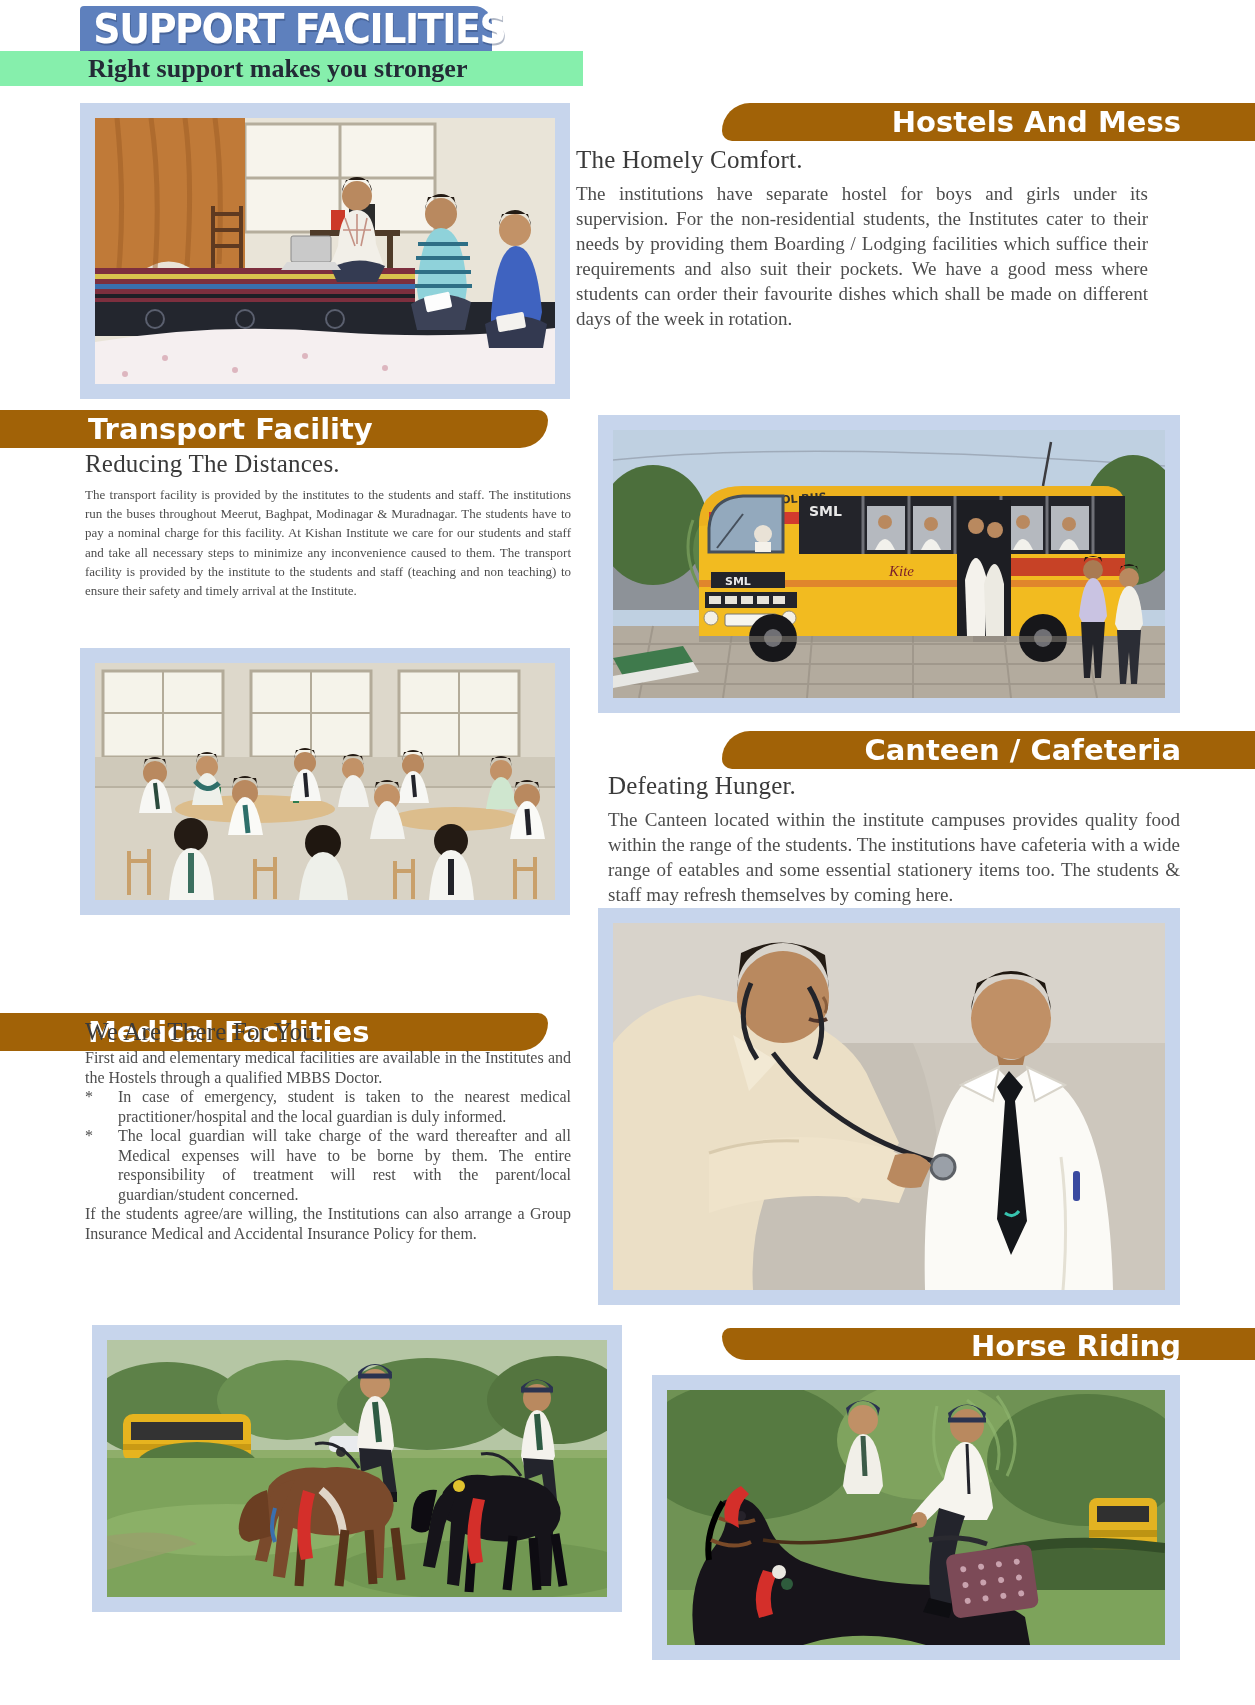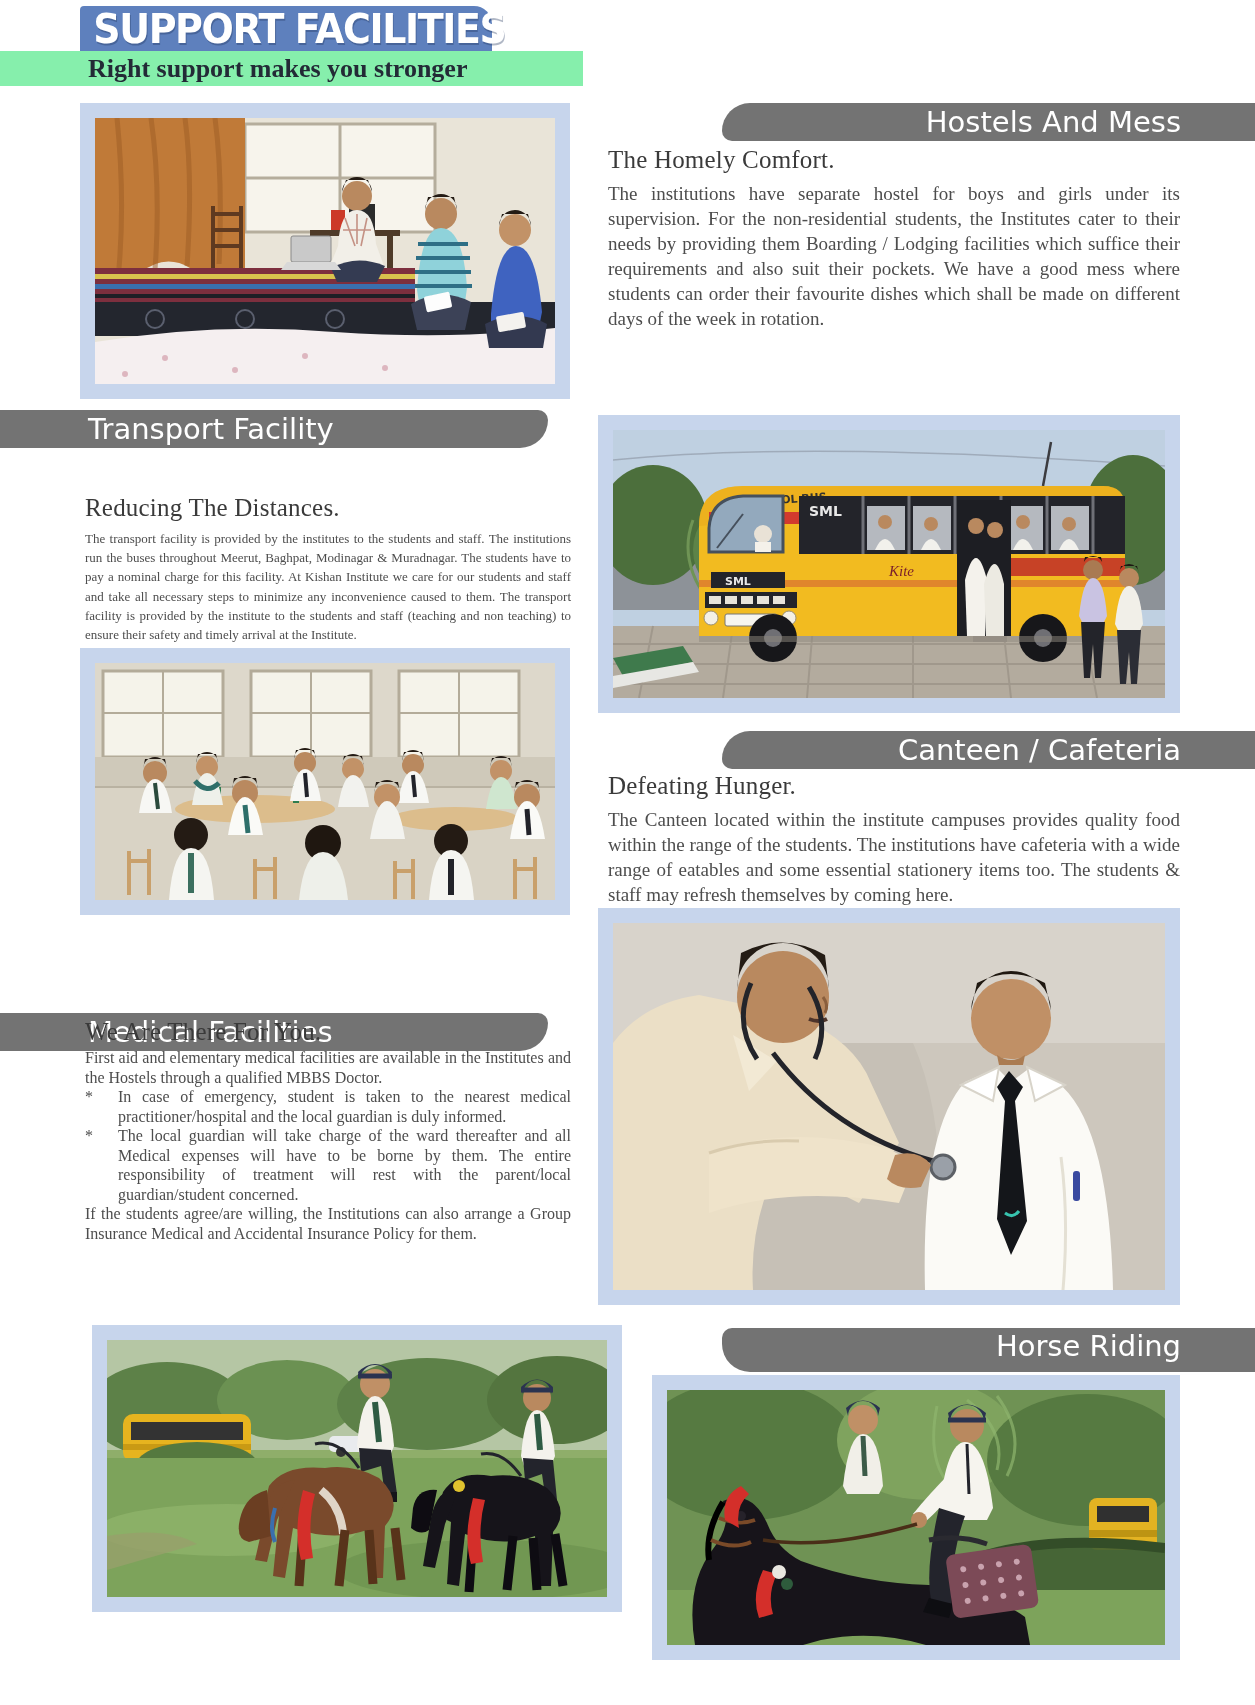--- a/index.html
+++ b/index.html
@@ -9,22 +9,22 @@
   .title-banner{position:absolute;left:80px;top:6px;width:412px;height:45px;
     background:#5e80bd;border-radius:4px 18px 0 0;}
   .title-banner span{display:block;padding-left:14px;line-height:47px;
     font-family:"DejaVu Sans",sans-serif;font-weight:bold;font-size:40px;color:#ffffff;
     letter-spacing:-1.5px;transform:scaleX(.95);transform-origin:left center;
     text-shadow:1px 2px 0 rgba(30,50,90,.35);white-space:nowrap;}
   .tagline-band{position:absolute;left:0;top:51px;width:583px;height:35px;background:#86efac;}
   .tagline-band span{display:block;padding-left:88px;line-height:35px;font-weight:bold;
     font-size:26px;color:#232a36;white-space:nowrap;}
   
-  .section-banner{position:absolute;height:38px;background:#737373;box-sizing:border-box;
-    font-family:"DejaVu Sans",sans-serif;font-weight:normal;font-size:29px;color:#ffffff;
+  .section-banner{position:absolute;height:38px;background:#a16207;box-sizing:border-box;
+    font-family:"DejaVu Sans",sans-serif;font-weight:bold;font-size:29px;color:#ffffff;
     line-height:38px;white-space:nowrap;}
   .banner-left{left:0;width:548px;border-radius:0 10px 28px 0;padding-left:88px;}
   .banner-right{left:722px;width:533px;border-radius:28px 0 0 10px;text-align:right;padding-right:74px;}
   
   .textblock{position:absolute;color:#4d4d4d;}
   .sub-heading{font-size:25px;color:#3a3a3a;margin:0 0 7px 0;font-weight:normal;letter-spacing:.2px;}
   p.body{font-size:19px;line-height:25px;text-align:justify;margin:0;}
   .tight p.body{font-size:13px;line-height:19.2px;}
   .med p.body{font-size:16px;line-height:19.5px;}
   .bullet{display:flex;font-size:16px;line-height:19.5px;}
@@ -94,29 +94,29 @@
       <path d="M404 108 a16 16 0 0 1 32 0 l-3 -12 h-26 Z" fill="#241b14"></path>
       <path d="M396 196 q6 -68 25 -68 q20 0 26 66 l-2 10 h-49 Z" fill="#3f63c0"></path>
       <path d="M390 206 q32 -16 62 0 l-4 24 h-54 Z" fill="#333950"></path>
       <rect x="402" y="196" width="28" height="16" rx="2" fill="#f4f2ee" transform="rotate(-10 416 204)"></rect>
     </svg>
   </figure>
 
   <div class="section-banner banner-right" style="top:103px;">
     <span>Hostels And Mess</span>
   </div>
-  <div class="textblock" style="left:608px;top:146px;width:572px;">
+  <div class="textblock" style="left:576px;top:146px;width:572px;">
     <h3 class="sub-heading">The Homely Comfort.</h3>
     <p class="body">The institutions have separate hostel for boys and girls under its supervision. For the non-residential students, the Institutes cater to their needs by providing them Boarding / Lodging facilities which suffice their requirements and also suit their pockets. We have a good mess where students can order their favourite dishes which shall be made on different days of the week in rotation.</p>
   </div>
 
   <div class="section-banner banner-left" style="top:410px;">
     <span>Transport Facility</span>
   </div>
-  <div class="textblock tight" style="left:85px;top:450px;width:486px;margin-top:44px;">
+  <div class="textblock tight" style="left:85px;top:450px;width:486px;">
     <h3 class="sub-heading">Reducing The Distances.</h3>
     <p class="body">The transport facility is provided by the institutes to the students and staff. The institutions run the buses throughout Meerut, Baghpat, Modinagar &amp; Muradnagar. The students have to pay a nominal charge for this facility. At Kishan Institute we care for our students and staff and take all necessary steps to minimize any inconvenience caused to them. The transport facility is provided by the institute to the students and staff (teaching and non teaching) to ensure their safety and timely arrival at the Institute.</p>
   </div>
 
   <figure class="photo-frame" style="left:598px;top:415px;width:582px;height:298px;">
     <svg viewBox="0 0 552 268" preserveAspectRatio="none">
       <rect width="552" height="268" fill="#bfd0e1"></rect>
       <path d="M0 30 Q200 10 552 36" stroke="#8a93a0" stroke-width="1.5" fill="none" opacity=".6"></path>
       <rect y="120" width="552" height="60" fill="#8d9298"></rect>
       <rect y="120" width="552" height="8" fill="#7b8187"></rect>
@@ -387,21 +387,21 @@
       <path d="M384 136 q-34 -6 -48 16 q-8 24 8 30 l-4 62 12 2 6 -52 q38 14 70 2 l4 50 h12 l2 -54 q18 -22 -6 -44 q-26 -16 -56 -12 Z" fill="#16141a"></path>
       <path d="M352 148 q-22 0 -28 30 l-8 48 12 2 10 -44 Z" fill="#16141a"></path>
       <path d="M330 150 q-20 -2 -24 18 l-2 20 q10 8 18 2 Z" fill="#0e0c12"></path>
       <path d="M406 196 l-6 54 M366 196 l-4 56 M426 198 l4 52 M448 194 l8 52" stroke="#0e0c12" stroke-width="9"></path>
       <path d="M366 158 q-10 38 -2 66 l12 -2 q-6 -32 2 -62 Z" fill="#d42f2a"></path>
       <circle cx="352" cy="146" r="6" fill="#e0c22e"></circle>
       <path d="M414 136 q-18 -26 -40 -22" stroke="#23242c" stroke-width="3" fill="none"></path>
     </svg>
   </figure>
 
-  <div class="section-banner banner-right" style="top:1328px;height:44px;line-height:36px;border-radius:10px 0 0 28px;">
+  <div class="section-banner banner-right" style="top:1328px;height:32px;line-height:36px;border-radius:10px 0 0 28px;">
     <span>Horse Riding</span>
   </div>
 
   <figure class="photo-frame" style="left:652px;top:1375px;width:528px;height:285px;">
     <svg viewBox="0 0 498 255" preserveAspectRatio="none">
       <rect width="498" height="255" fill="#6f9254"></rect>
       <g fill="#567a41">
         <ellipse cx="80" cy="60" rx="110" ry="70"></ellipse>
         <ellipse cx="260" cy="50" rx="90" ry="60" fill="#7fa35e"></ellipse>
         <ellipse cx="420" cy="70" rx="100" ry="66"></ellipse>

